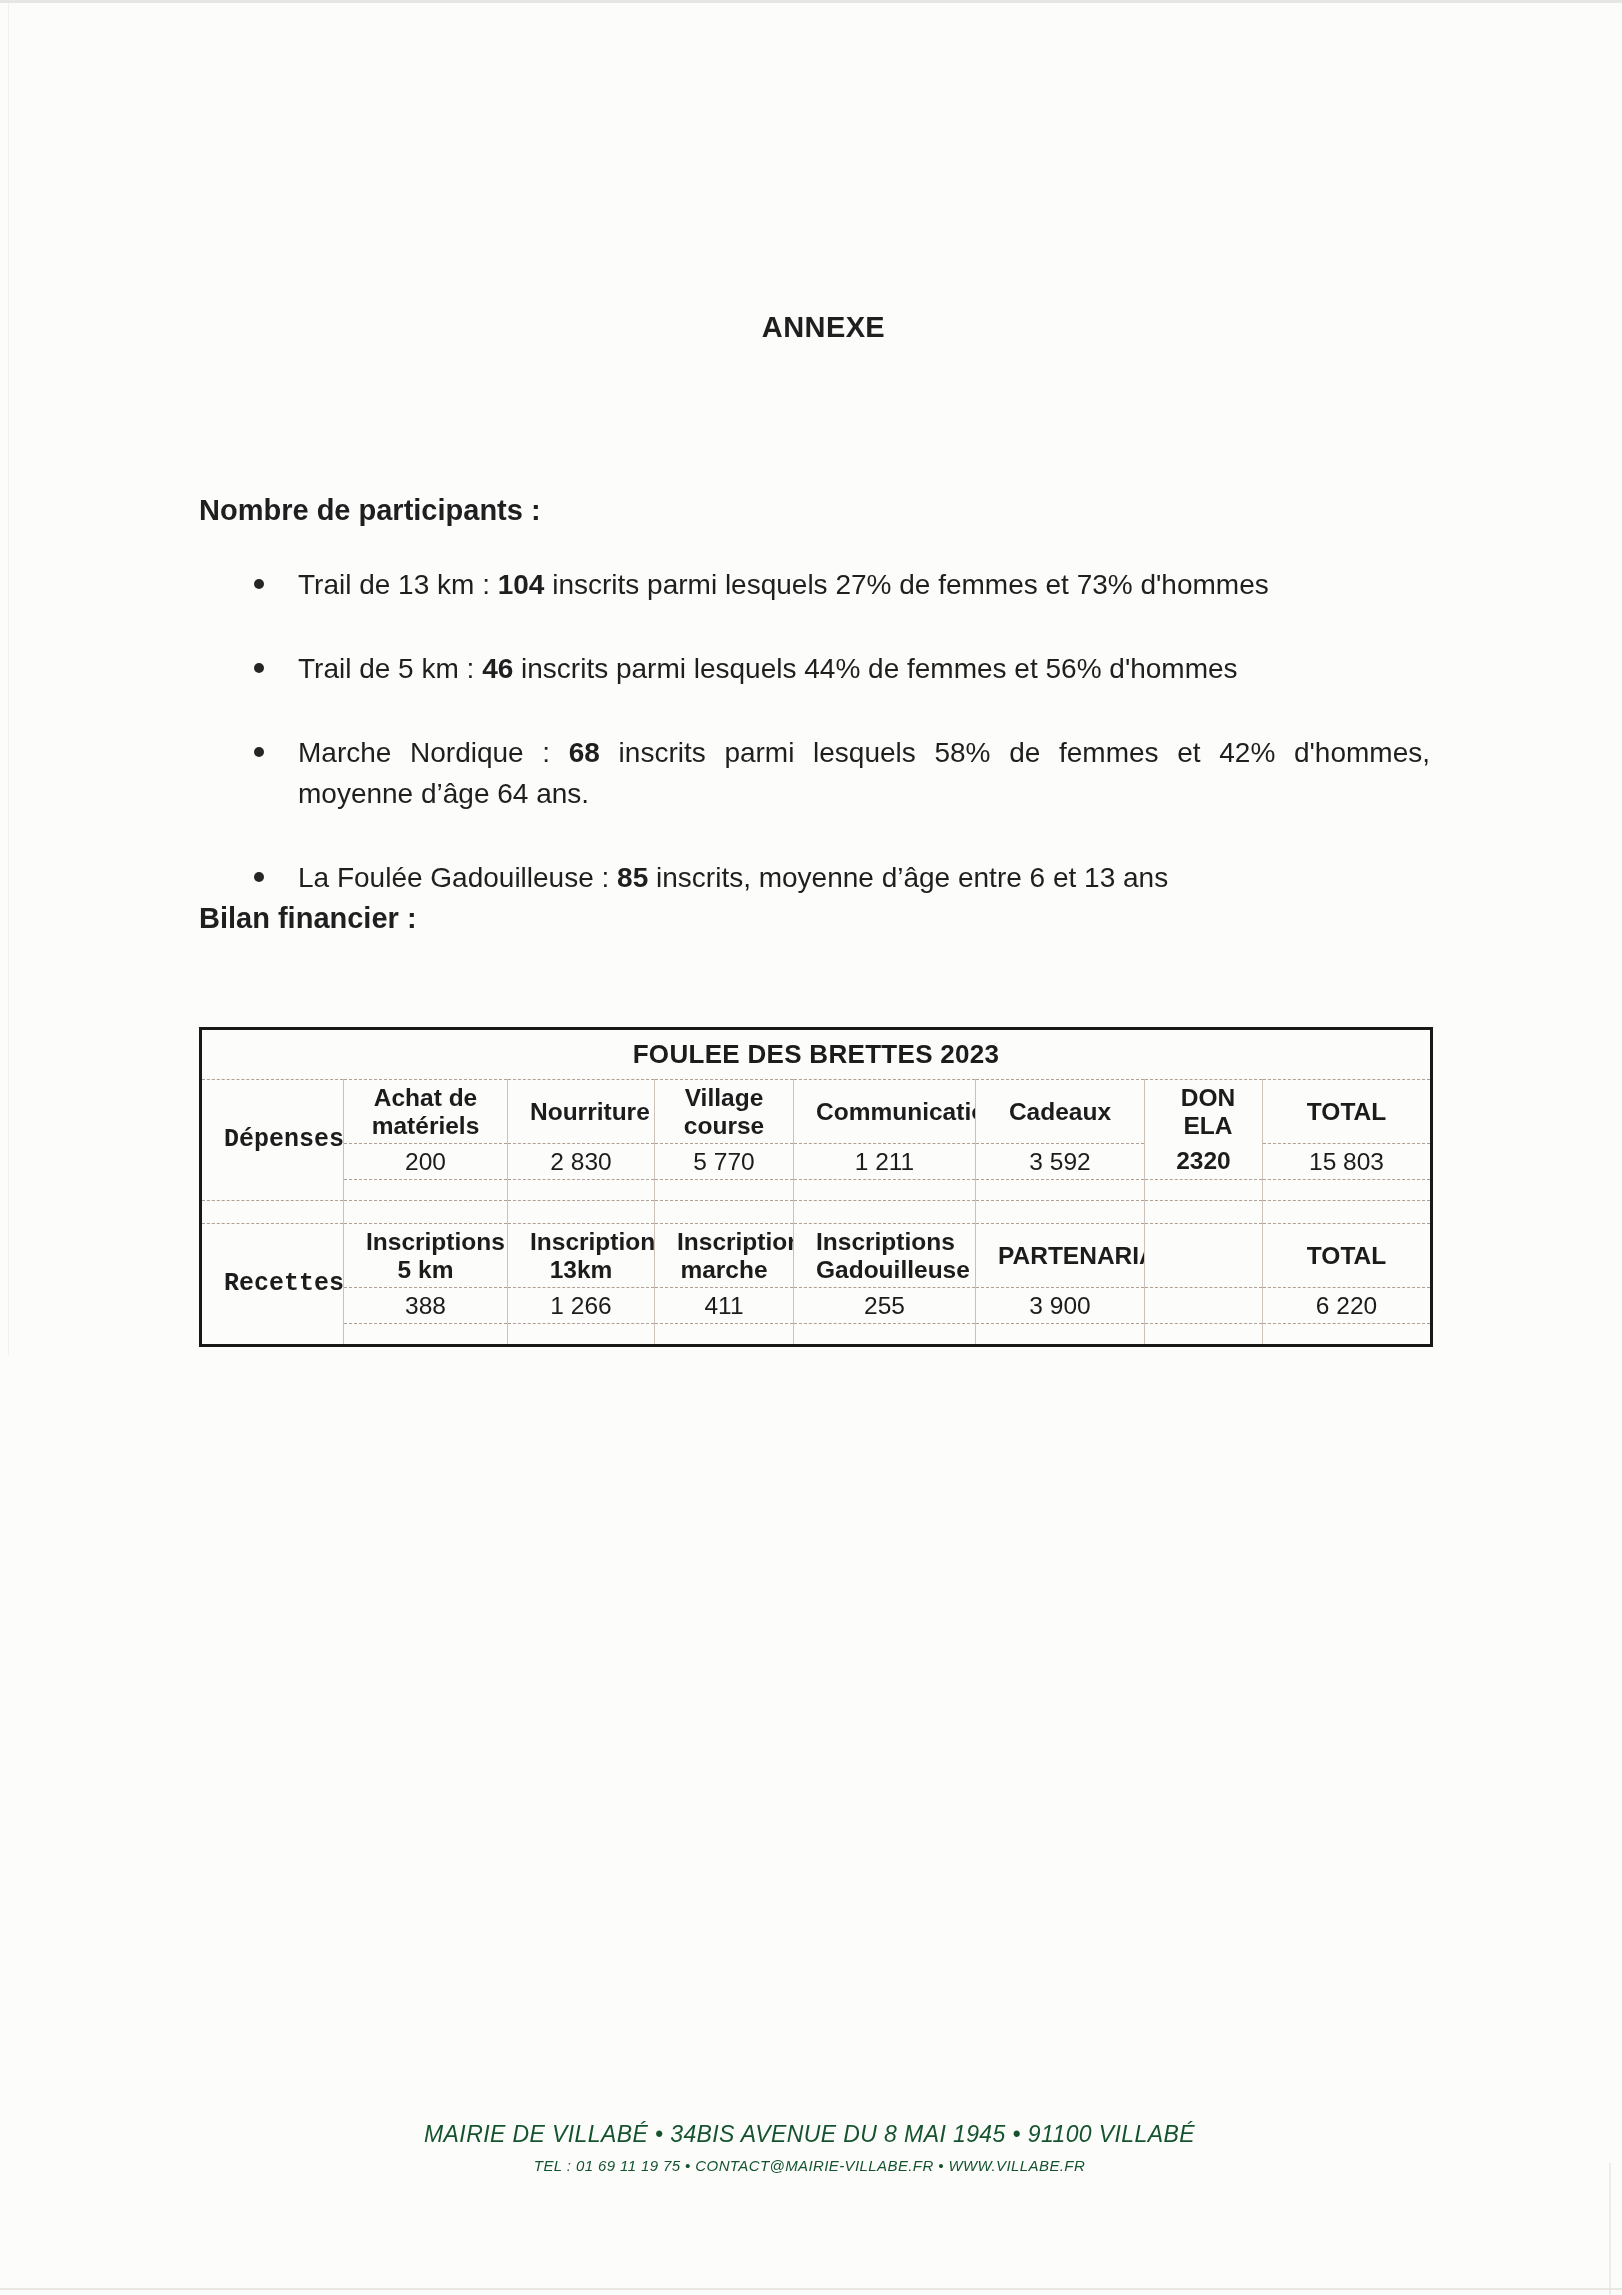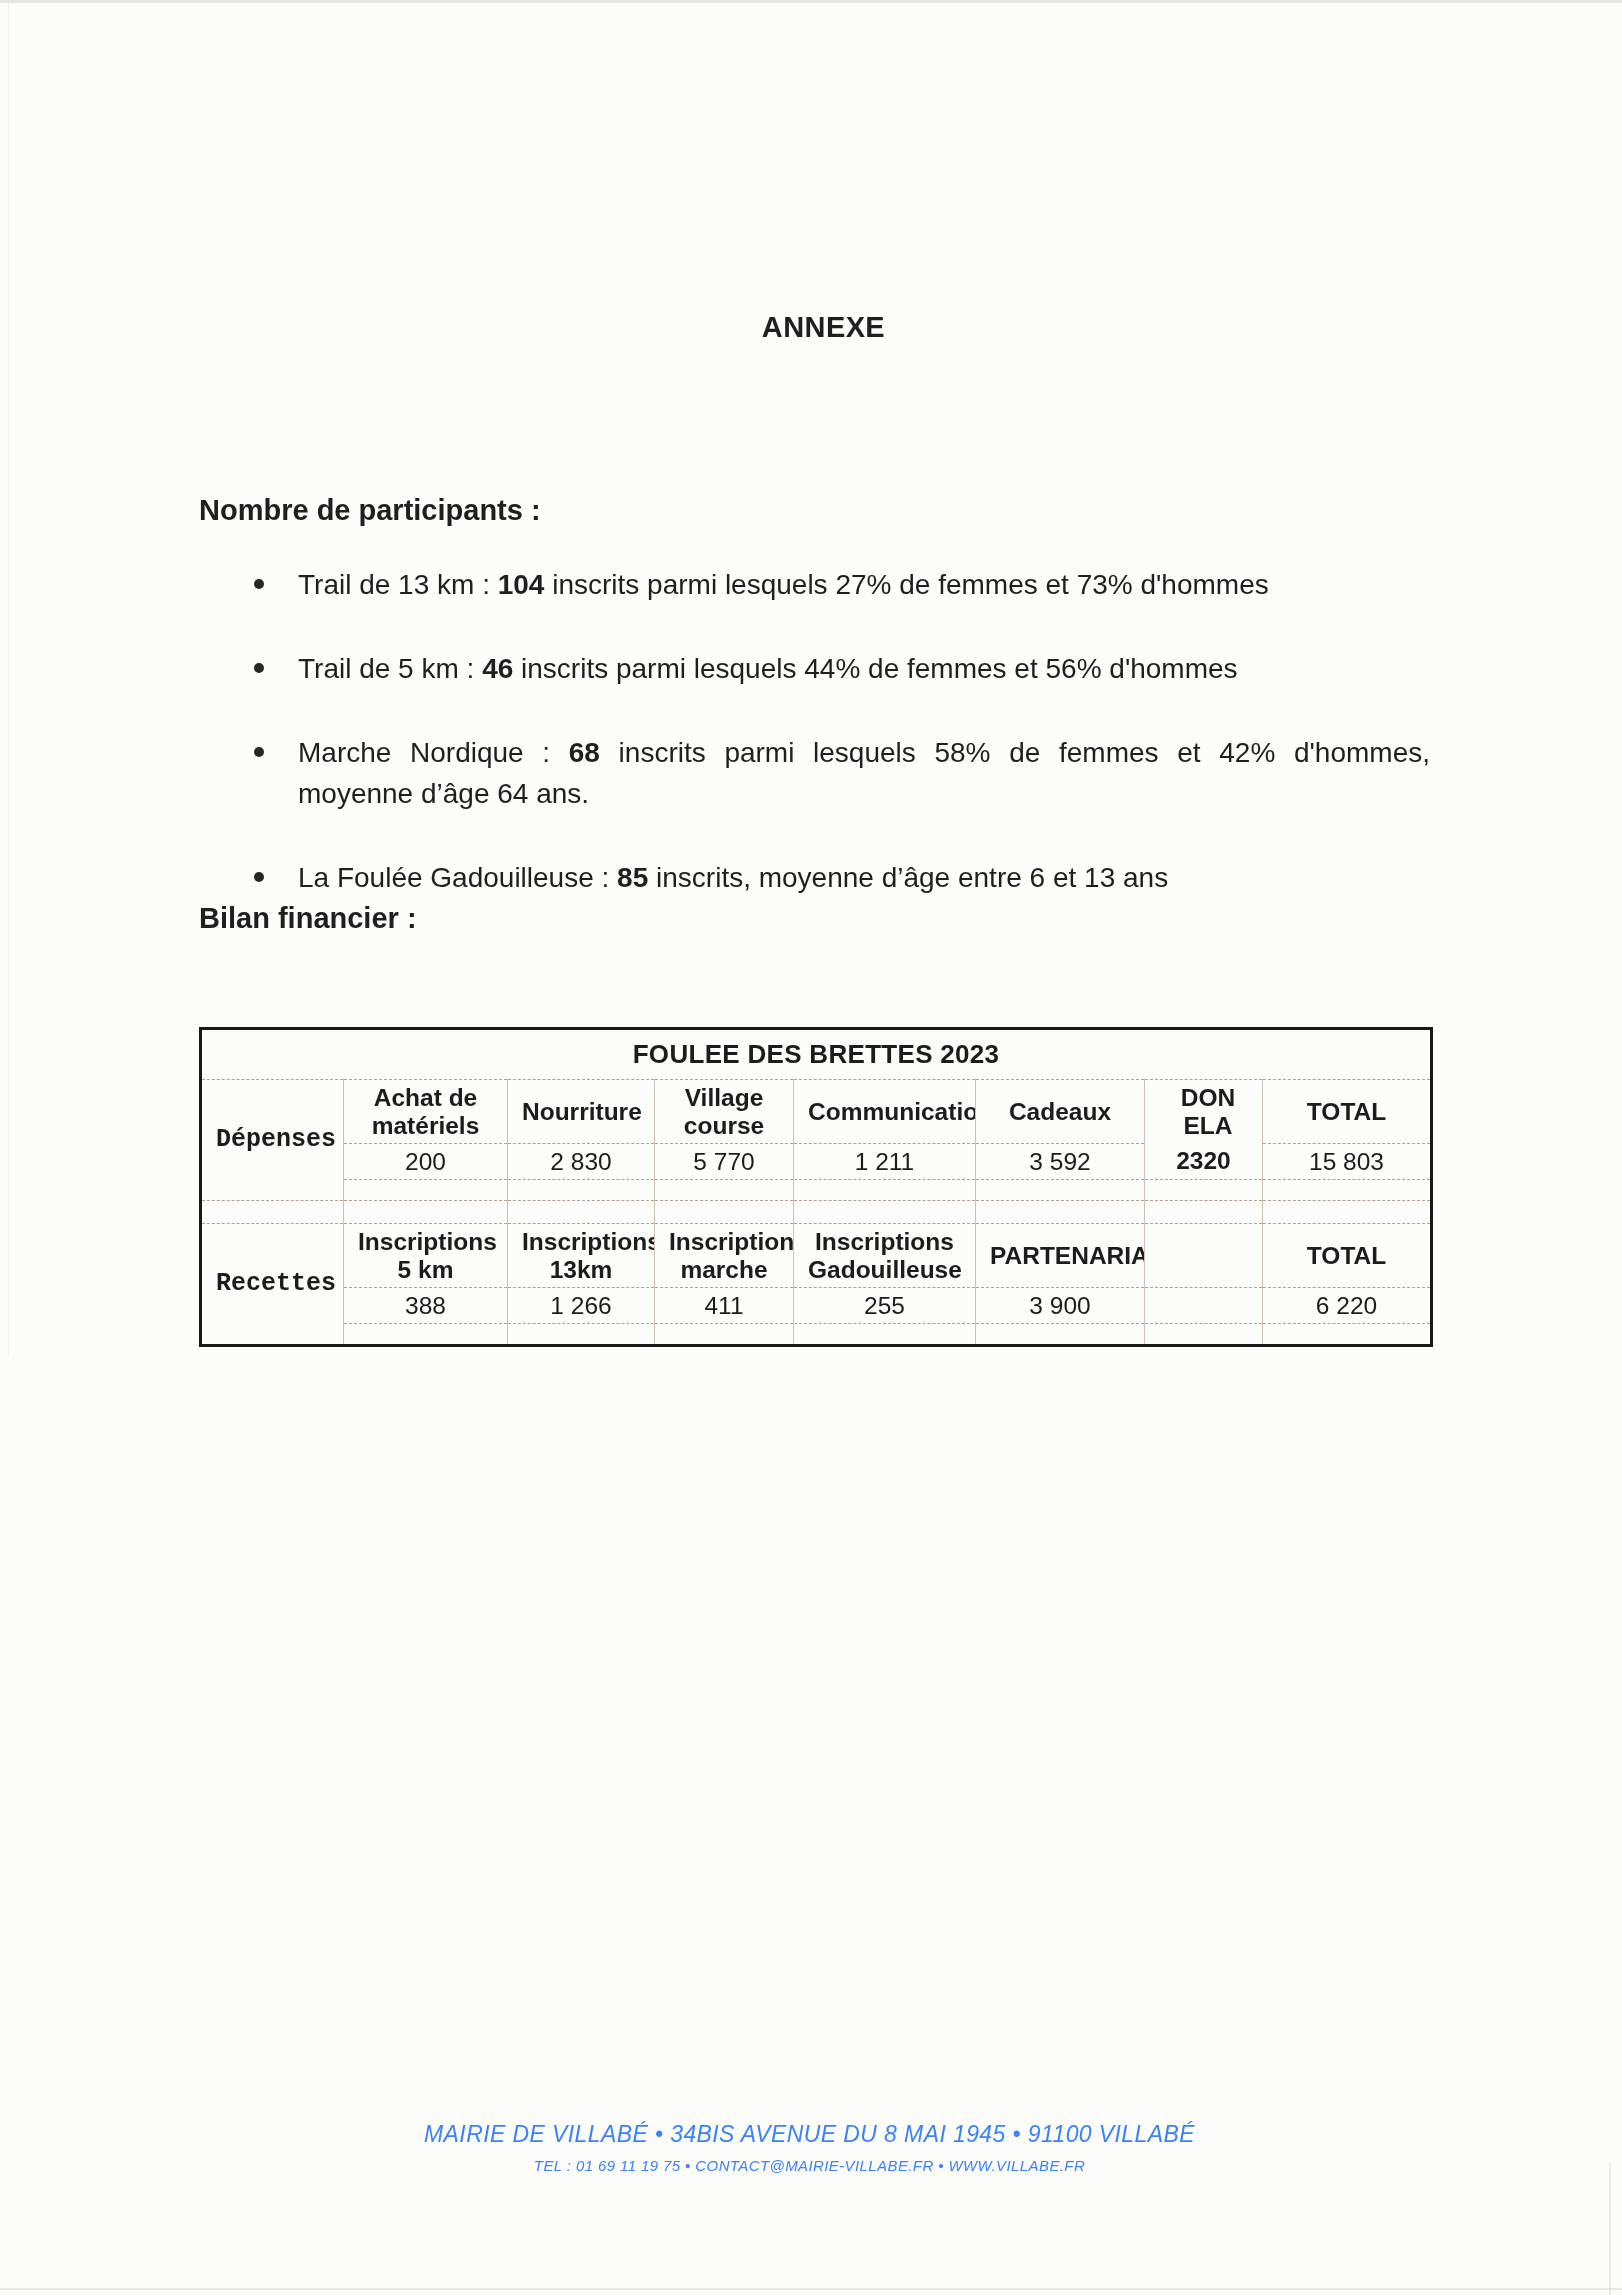--- a/index.html
+++ b/index.html
@@ -40,35 +40,35 @@
     position:absolute;left:199px;top:1027px;
     border-collapse:collapse;table-layout:fixed;
     width:1230px;
     font-size:24.5px;color:#1c1c1c;
     border:3.4px solid #181818;
   }
   .fin-table td{
     border-left:0.8px solid #cbc1b9;
     border-top:0.8px dashed #b0a094;
     text-align:center;vertical-align:middle;
-    padding:0 14px;overflow:hidden;
+    padding:0 22px;overflow:hidden;
   }
   .fin-table tr.r-title td{border-left:none;border-top:none;height:49px;
     font-weight:bold;font-size:26px;letter-spacing:0.3px;}
   .fin-table tr.r-head td{height:63px;font-weight:bold;line-height:28px;}
   .fin-table tr.r-val td{height:35px;font-weight:normal;}
   .fin-table tr.r-empty td{height:20px;}
   .fin-table tr.r-spacer td{height:22px;}
   .fin-table td.rowlabel{font-weight:bold;font-size:25px;border-left:none;font-family:Liberation Mono, monospace;}
   .fin-table td.donela{padding:0;}
   .donela .dh{height:63px;display:flex;align-items:center;justify-content:center;font-weight:bold;margin-left:9px;}
   .donela .dv{height:35px;display:flex;align-items:center;justify-content:center;font-weight:bold;}
 
   .footer{position:absolute;left:0;width:1619px;text-align:center;
-    font-style:italic;color:#3b82f6;}
+    font-style:italic;color:#14532d;}
   .footer-1{top:2121px;font-size:23px;letter-spacing:0.4px;}
   .footer-2{top:2157px;font-size:15px;letter-spacing:0.4px;}
 </style>
 </head>
 <body>
 
 <div class="page">
   <div class="edge-top"></div>
   <div class="edge-left"></div>
   <div class="edge-right"></div>

